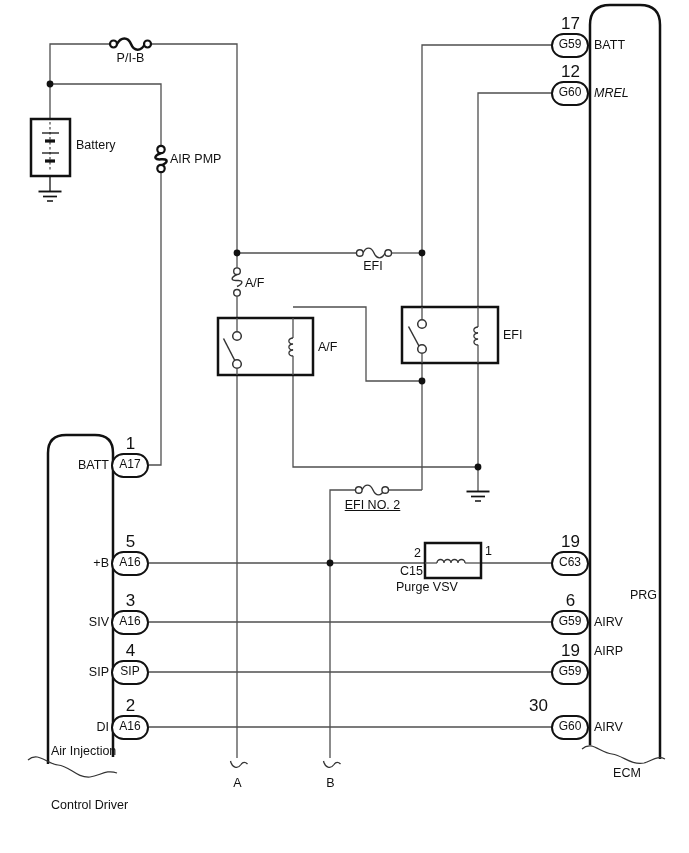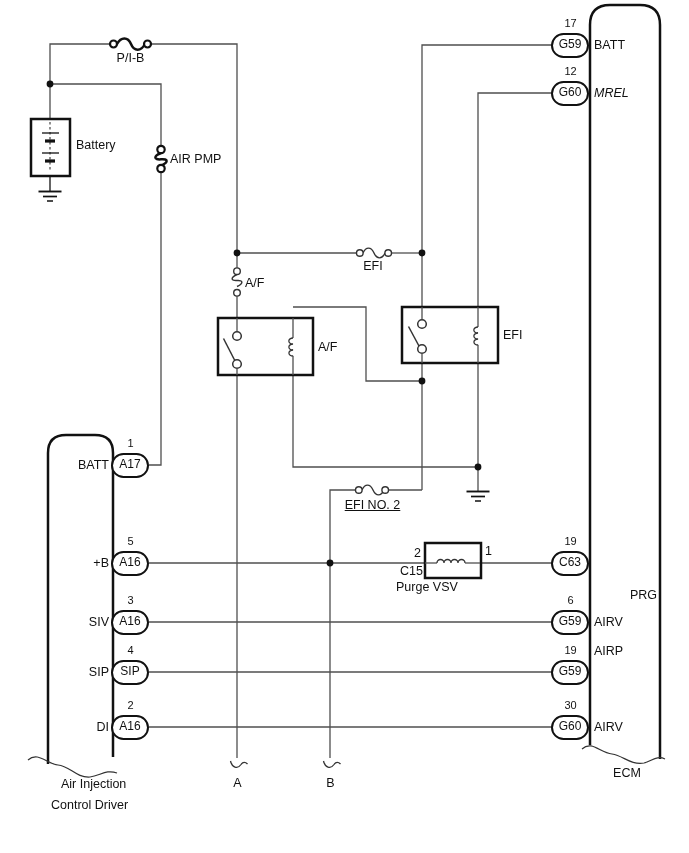--- a/index.html
+++ b/index.html
@@ -2,21 +2,21 @@
 <html><head>
 <meta charset="utf-8">
 <style>
   html,body{margin:0;padding:0;background:#fff;}
   .canvas{position:relative;width:689px;height:853px;background:#fff;overflow:hidden;
           font-family:"Liberation Sans", sans-serif;color:#111;}
   svg{position:absolute;left:0;top:0;}
   .lbl{position:absolute;font-size:12.5px;line-height:14px;white-space:nowrap;color:#111;}
   .ctr{text-align:center;}
   .rgt{text-align:right;}
-  .pin-num{position:absolute;width:37px;font-size:11px;line-height:13px;text-align:center;color:#111;}
+  .pin-num{position:absolute;width:37px;font-size:17px;line-height:13px;text-align:center;color:#111;}
   .pin-oval{position:absolute;width:38px;height:25px;box-sizing:border-box;border:2.5px solid #111;
             border-radius:13px;background:#fff;font-size:12px;line-height:19.5px;text-align:center;color:#111;}
   .pin-lab-l{position:absolute;left:50px;width:59px;text-align:right;font-size:12.5px;line-height:14px;color:#111;}
   .pin-lab-r{position:absolute;left:594px;font-size:12.5px;line-height:14px;color:#111;}
 </style>
 </head>
 <body>
 
 <div class="canvas">
 
@@ -167,21 +167,21 @@
   <div class="lbl ctr" style="left:330px;top:498px;width:85px;text-decoration:underline;">EFI NO. 2</div>
 
   <div class="lbl rgt" style="left:402px;top:546px;width:19px;">2</div>
   <div class="lbl" style="left:485px;top:544px;">1</div>
   <div class="lbl rgt" style="left:390px;top:564px;width:33px;">C15</div>
   <div class="lbl" style="left:396px;top:580px;">Purge VSV</div>
 
   <div class="lbl ctr" style="left:225px;top:776px;width:25px;">A</div>
   <div class="lbl ctr" style="left:318px;top:776px;width:25px;">B</div>
   <div class="lbl ctr" style="left:595px;top:766px;width:64px;">ECM</div>
-  <div class="lbl" style="left:51px;top:777px;margin-left:10px;">Air Injection</div>
+  <div class="lbl" style="left:51px;top:744px;">Air Injection</div>
   <div class="lbl" style="left:51px;top:798px;">Control Driver</div>
 
   <div class="pin-num" style="left:112px;top:437px;">1</div>
   <div class="pin-oval" style="left:111px;top:452.5px;">A17</div>
   <div class="pin-lab-l" style="top:458px;">BATT</div>
 
   <div class="pin-num" style="left:112px;top:535px;">5</div>
   <div class="pin-oval" style="left:111px;top:550.5px;">A16</div>
   <div class="pin-lab-l" style="top:556px;">+B</div>
 
@@ -210,17 +210,17 @@
   <div class="pin-lab-r" style="top:588px;margin-left:36px;">PRG</div>
 
   <div class="pin-num" style="left:552px;top:594px;">6</div>
   <div class="pin-oval" style="left:551px;top:609.5px;">G59</div>
   <div class="pin-lab-r" style="top:615px;">AIRV</div>
 
   <div class="pin-num" style="left:552px;top:644px;">19</div>
   <div class="pin-oval" style="left:551px;top:659.5px;">G59</div>
   <div class="pin-lab-r" style="top:644px;">AIRP</div>
 
-  <div class="pin-num" style="left:552px;top:699px;">30</div>
+  <div class="pin-num" style="left:520px;top:699px;">30</div>
   <div class="pin-oval" style="left:551px;top:714.5px;">G60</div>
   <div class="pin-lab-r" style="top:720px;">AIRV</div>
 
 </div>
 
 </body></html>

